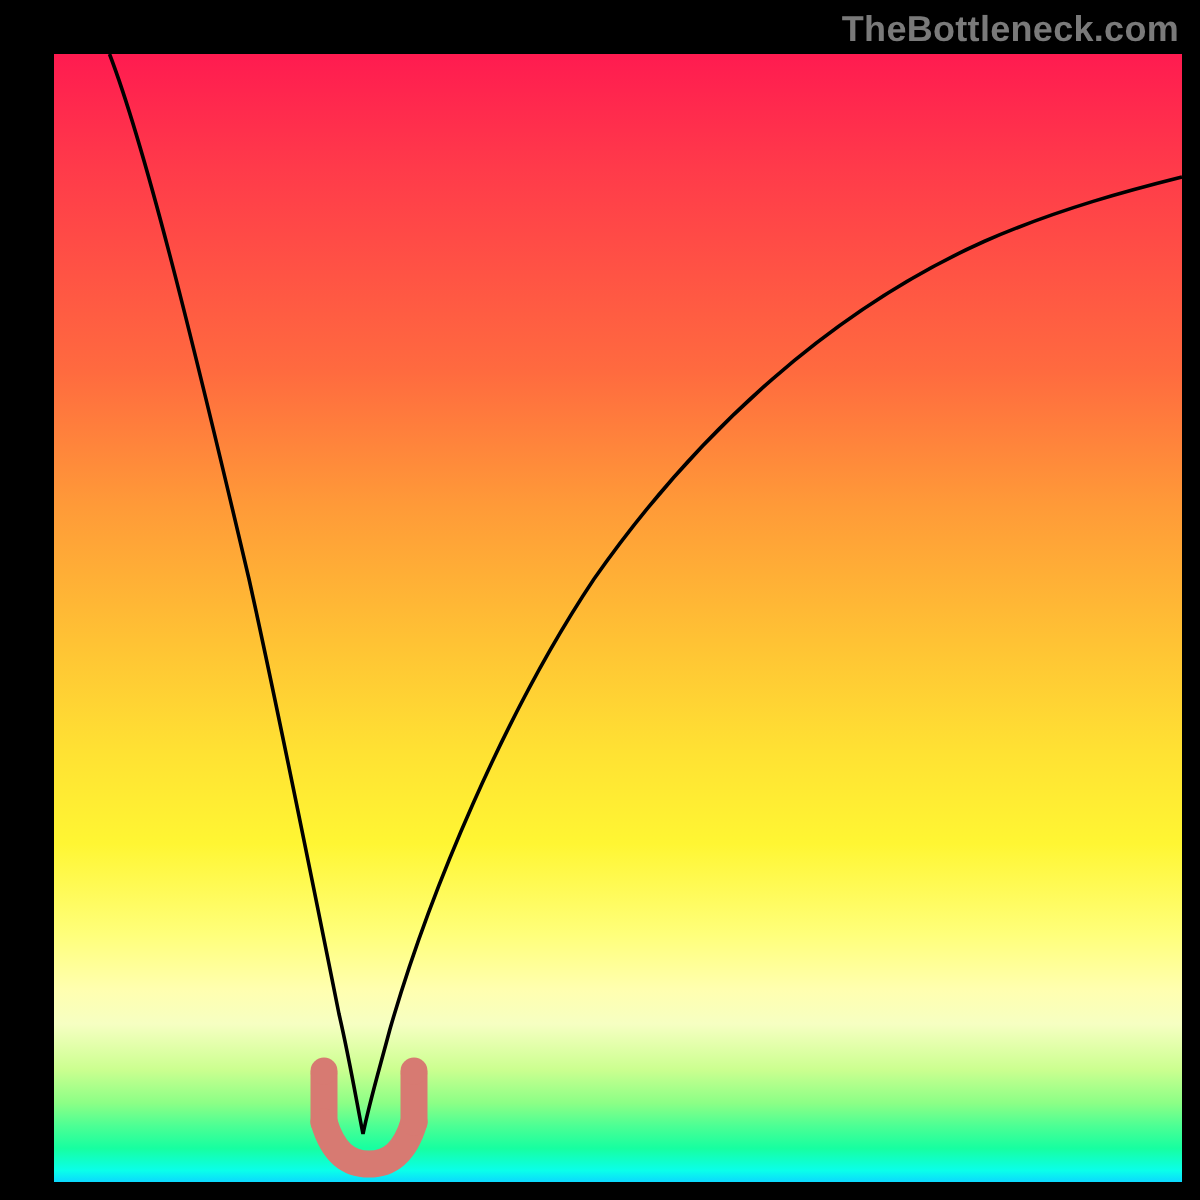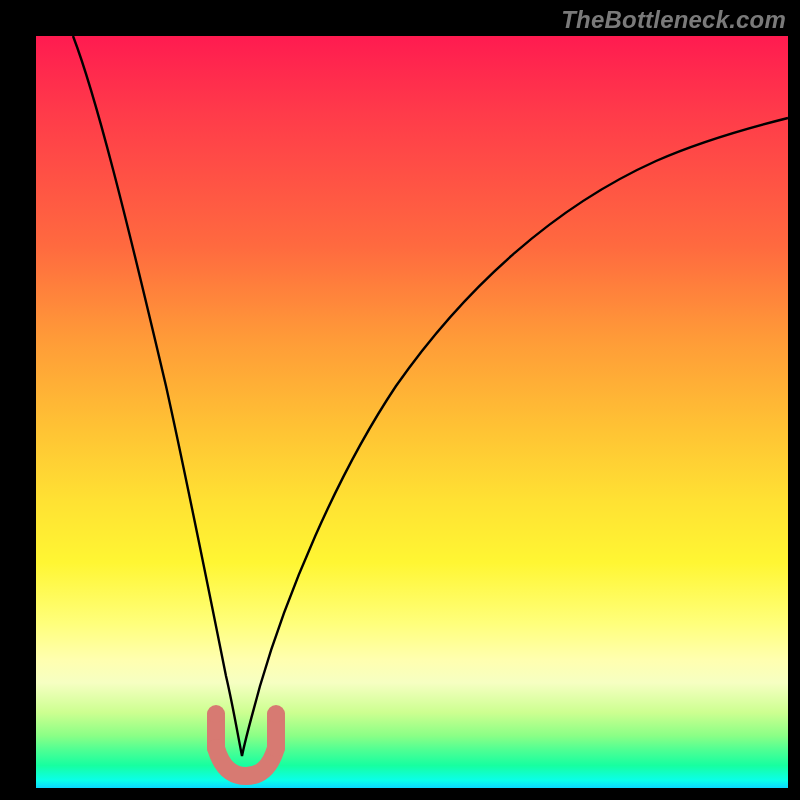--- a/index.html
+++ b/index.html
@@ -48,21 +48,20 @@
   .watermark {
     position: absolute;
     top: 6px;
     right: 14px;
     font-family: Arial, Helvetica, sans-serif;
     font-size: 24px;
     font-weight: 600;
     color: #7a7a7a;
     letter-spacing: 0.2px;
     user-select: none;
-    font-style: italic;
   }
   svg.curve {
     position: absolute;
     left: 0;
     top: 0;
     width: 752px;
     height: 752px;
     overflow: visible;
   }
 </style>

